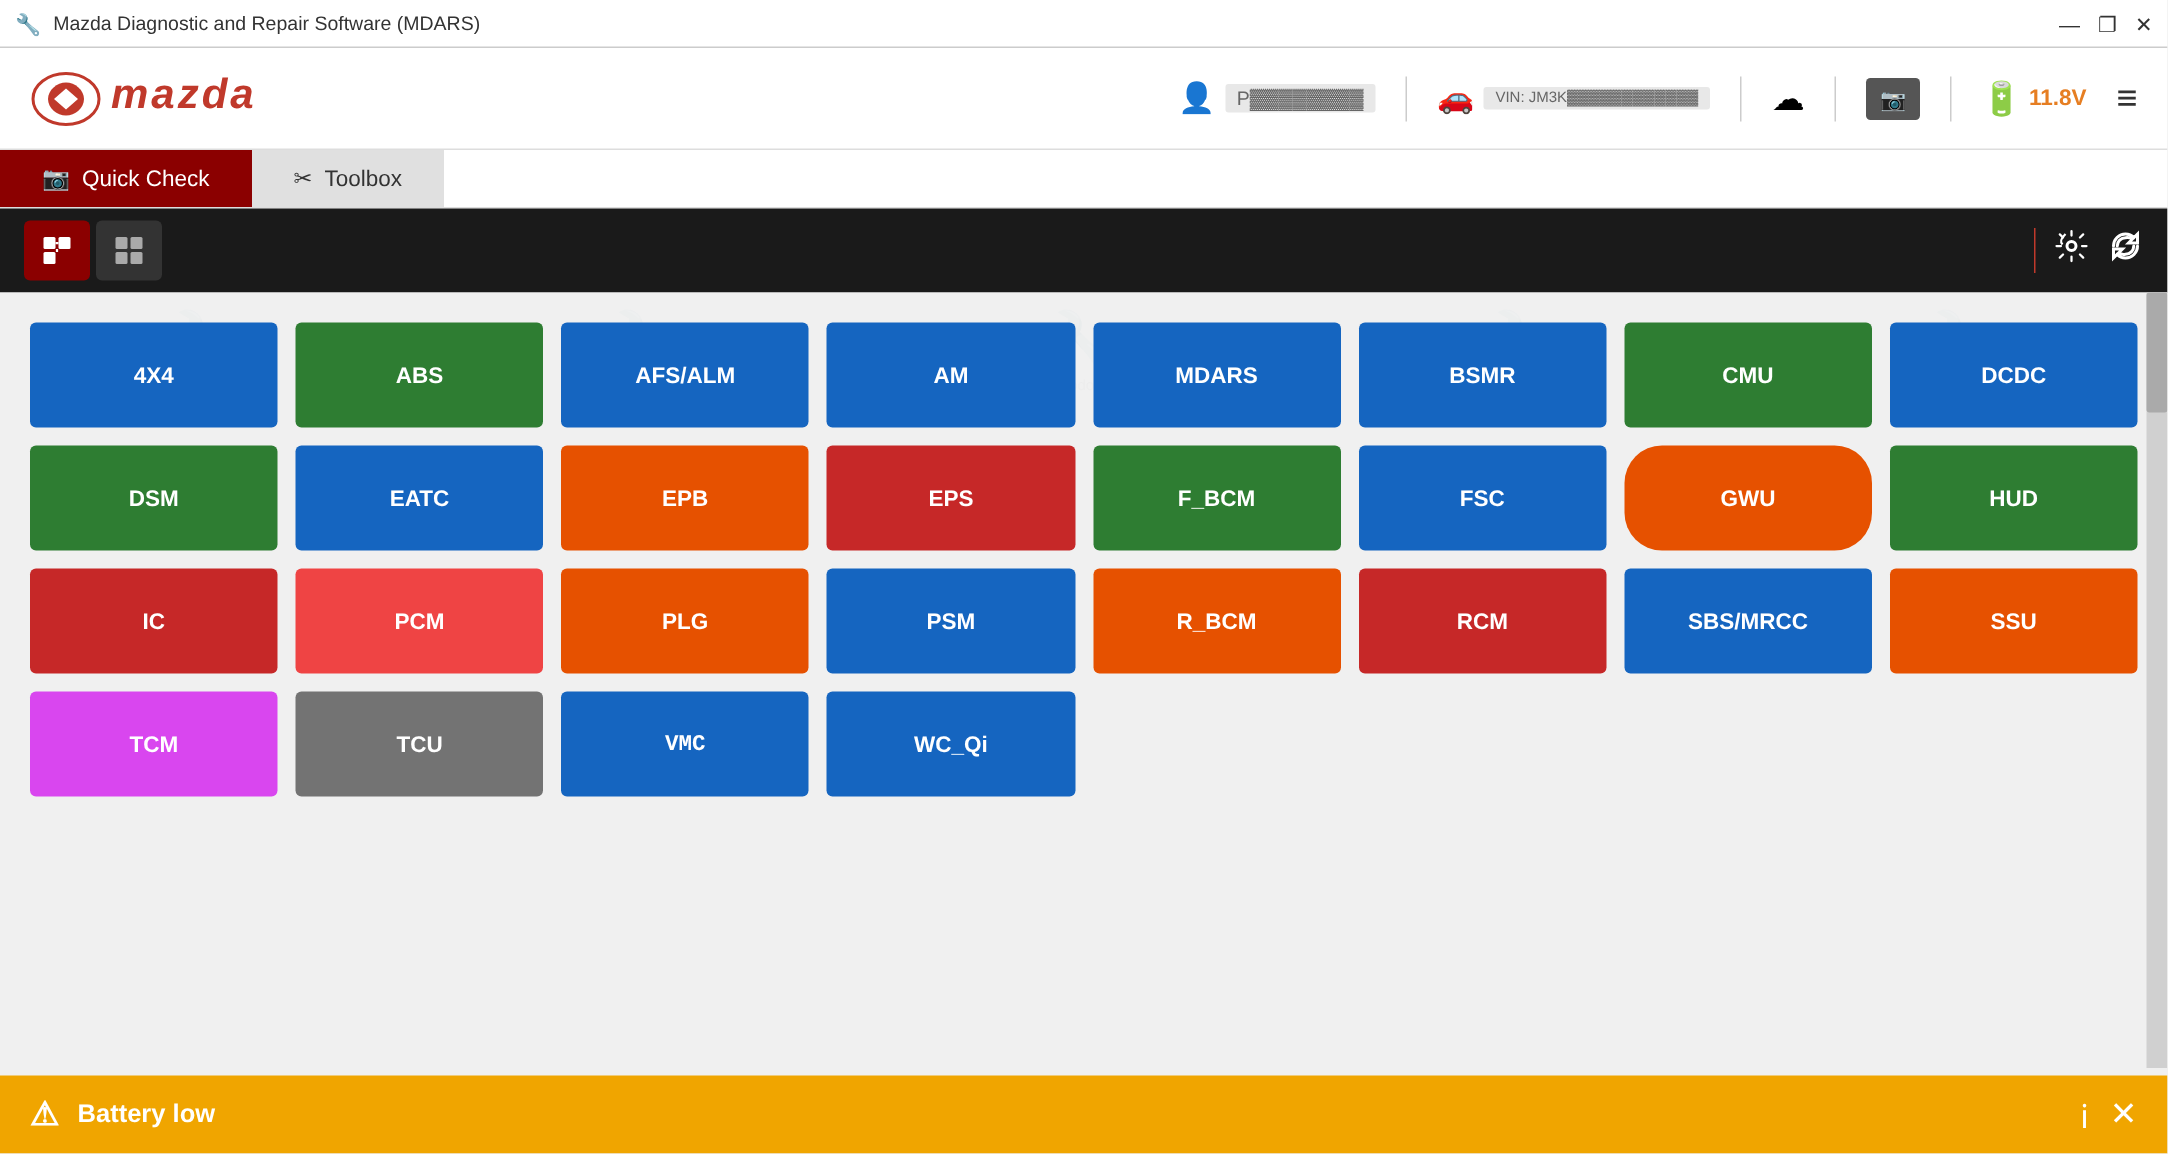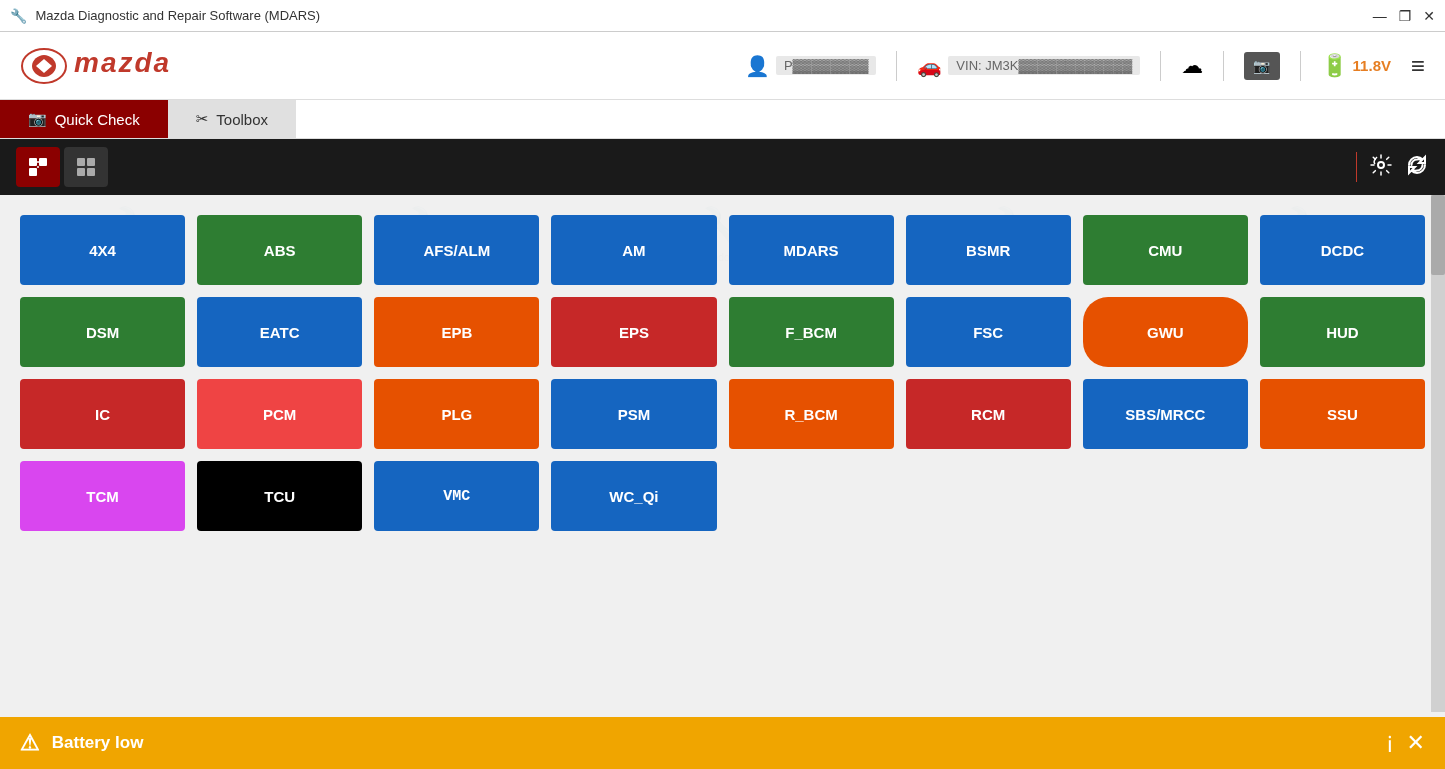--- a/index.html
+++ b/index.html
@@ -231,21 +231,21 @@
   </div>
 
   <div class="header-right">
     <div class="header-info-item">
       <span class="header-icon">👤</span>
       <span style="font-size:13px; color:#666; background:#e8e8e8; padding:2px 8px; border-radius:2px;">P▓▓▓▓▓▓▓▓</span>
     </div>
     <div class="header-divider"></div>
     <div class="header-info-item">
       <span class="header-icon">🚗</span>
-      <span style="font-size:13px; color:#666; background:#e8e8e8; padding:2px 8px; border-radius:2px;">
+      <span style="font-size:10px; color:#666; background:#e8e8e8; padding:2px 8px; border-radius:2px;">
         <span>VIN: JM3K</span><span>▓▓▓▓▓▓▓▓▓▓▓▓</span>
       </span>
     </div>
     <div class="header-divider"></div>
     <button class="header-icon" style="background:none;border:none;cursor:pointer;font-size:22px;">☁</button>
     <div class="header-divider"></div>
     <button style="background:#555;border:none;cursor:pointer;width:36px;height:28px;border-radius:3px;color:#fff;font-size:14px;">📷</button>
     <div class="header-divider"></div>
     <div class="battery-indicator">
       <span style="font-size:22px; color:#e67e22;">🔋</span>
@@ -350,21 +350,21 @@
       <button class="module-btn" style="background: rgb(46, 125, 50);">HUD</button>
       <button class="module-btn" style="background: rgb(198, 40, 40);">IC</button>
       <button class="module-btn" style="background: #ef4444;">PCM</button>
       <button class="module-btn" style="background: rgb(230, 81, 0);">PLG</button>
       <button class="module-btn" style="background: rgb(21, 101, 192);">PSM</button>
       <button class="module-btn" style="background: rgb(230, 81, 0);">R_BCM</button>
       <button class="module-btn" style="background: rgb(198, 40, 40);">RCM</button>
       <button class="module-btn" style="background: rgb(21, 101, 192);">SBS/MRCC</button>
       <button class="module-btn" style="background: rgb(230, 81, 0);">SSU</button>
       <button class="module-btn" style="background: #d946ef;">TCM</button>
-      <button class="module-btn" style="background: #000000;">TCU</button>
+      <button class="module-btn" style="background: #737373;">TCU</button>
       <button class="module-btn" style="background: rgb(21, 101, 192); font-family: Liberation Mono, monospace;">VMC</button>
       <button class="module-btn" style="background: rgb(21, 101, 192);">WC_Qi</button>
     </div>
 
   <div style="position:absolute; right:0; top:0; width:14px; height:100%; background:#d0d0d0;">
     <div style="width:14px; height:80px; background:#aaa; border-radius:2px; position:absolute; top:0;"></div>
   </div>
 </div>
 
 <div class="status-bar">

